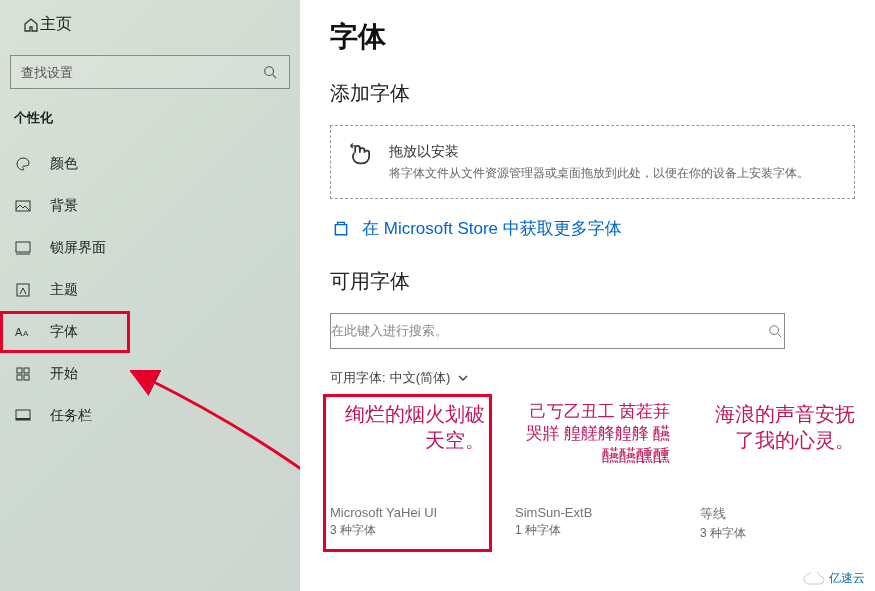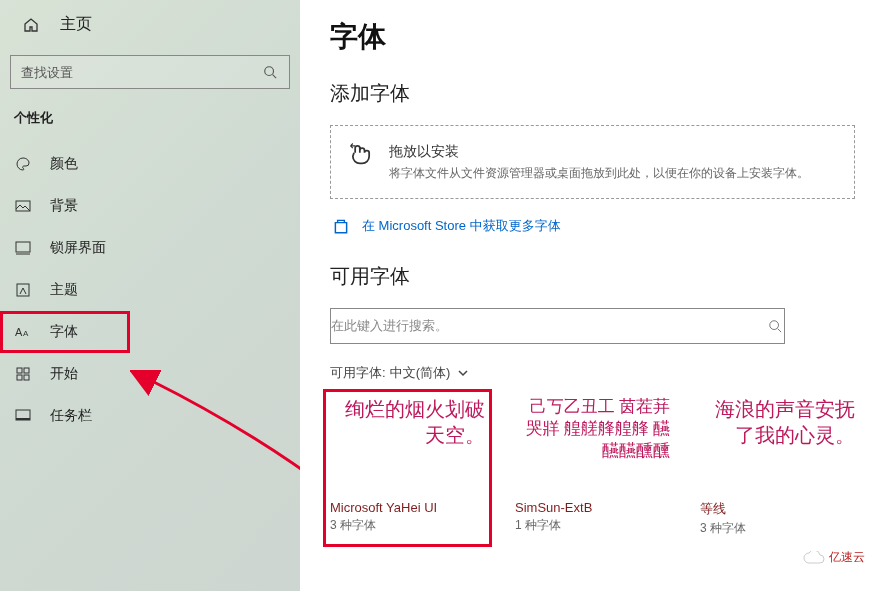--- a/index.html
+++ b/index.html
@@ -1,45 +1,45 @@
 <!DOCTYPE html>
 <html><head>
 <meta charset="utf-8">
 <style>
 * { margin:0; padding:0; box-sizing:border-box; font-family:"Microsoft YaHei","Segoe UI",sans-serif; }
 body { width:875px; height:591px; display:flex; background:#fff; overflow:hidden; position:relative; }
 .sidebar { width:310px; height:591px; background:linear-gradient(135deg,#d8e2d5 0%,#cfdad2 50%,#cdd6d0 100%); padding:8px 0 0 0; position:relative; }
-.home-row { display:flex; align-items:center; gap:20px; padding:6px 12px; margin:0 0 14px 10px; color:#222; }
+.home-row { display:flex; align-items:center; gap:0; padding:6px 12px; margin:0 0 14px 10px; color:#222; }
 .icon { width:18px; height:18px; display:inline-flex; align-items:center; justify-content:center; }
 .search-box { margin:0 10px 20px 10px; height:34px; border:1px solid #888; background:rgba(255,255,255,0.12); display:flex; align-items:center; padding:0 10px; }
 .search-box input { flex:1; border:none; background:transparent; outline:none; font-size:13px; color:#555; }
 .search-box input::placeholder { color:#555; }
 .section-title { font-size:13px; font-weight:700; color:#222; margin:0 0 16px 14px; }
 .nav-item { display:flex; align-items:center; gap:18px; padding:12px 14px; font-size:14px; color:#222; cursor:pointer; }
 .nav-item.selected { outline:3px solid #e4002b; outline-offset:-3px; margin-right:170px; }
 .main { flex:1; padding:18px 20px 0 30px; background:#fff; position:relative; }
 h1 { font-size:28px; font-weight:600; color:#111; margin-bottom:24px; }
 h2 { font-size:20px; font-weight:400; color:#222; margin:0 0 18px 0; }
 .drop-zone { border:1px dashed #999; padding:14px 16px; display:flex; gap:14px; margin-bottom:18px; }
 .drop-zone .txt { font-size:12px; color:#666; line-height:1.6; }
 .drop-zone .txt .title { font-size:14px; color:#333; display:block; margin-bottom:2px; }
 .store-link { display:flex; align-items:center; gap:12px; margin:0 0 28px 2px; }
-.store-link a { color:#0066cc; font-size:13px; text-decoration:none; }
+.store-link a { color:#0066cc; font-size:17px; text-decoration:none; }
 .font-search { height:36px; border:1px solid #888; display:flex; align-items:center; padding:0 0; margin-bottom:20px; width:455px; }
 .font-search input { flex:1; border:none; outline:none; font-size:13px; color:#666; }
 .font-search input::placeholder { color:#888; }
 .filter-row { font-size:13px; color:#444; margin-bottom:14px; display:flex; align-items:center; gap:4px; }
 .cards { display:flex; gap:30px; }
 .card { width:155px; }
 .card.highlight { outline:3px solid #e4002b; outline-offset:4px; padding-bottom:6px; }
 .card .preview { font-size:20px; color:#be185d; line-height:1.3; height:98px; overflow:hidden; margin-bottom:6px;text-align:right; }
-.card .name { color:#7f1d1d; font-size:13px; margin-bottom:2px; }
+.card .name { color:#737373; font-size:13px; margin-bottom:2px; }
 .card .count { color:#666; font-size:12px; }
 .arrow-svg { position:absolute; left:130px; top:370px; pointer-events:none; }
-.watermark { position:absolute; right:10px; bottom:25px; font-size:12px; color:#b91c1c; display:flex; align-items:center; gap:4px; }
+.watermark { position:absolute; right:10px; bottom:4px; font-size:12px; color:#0369a1; display:flex; align-items:center; gap:4px; }
 </style>
 </head>
 <body>
 
 <div class="sidebar">
   <div class="home-row">
     <span class="icon">
       <svg width="16" height="16" viewBox="0 0 16 16">
           <path d="M2 7 8 2l6 5v7H9v-4H7v4H2z" fill="none" stroke="#333" stroke-width="1.3"></path>
         </svg>

